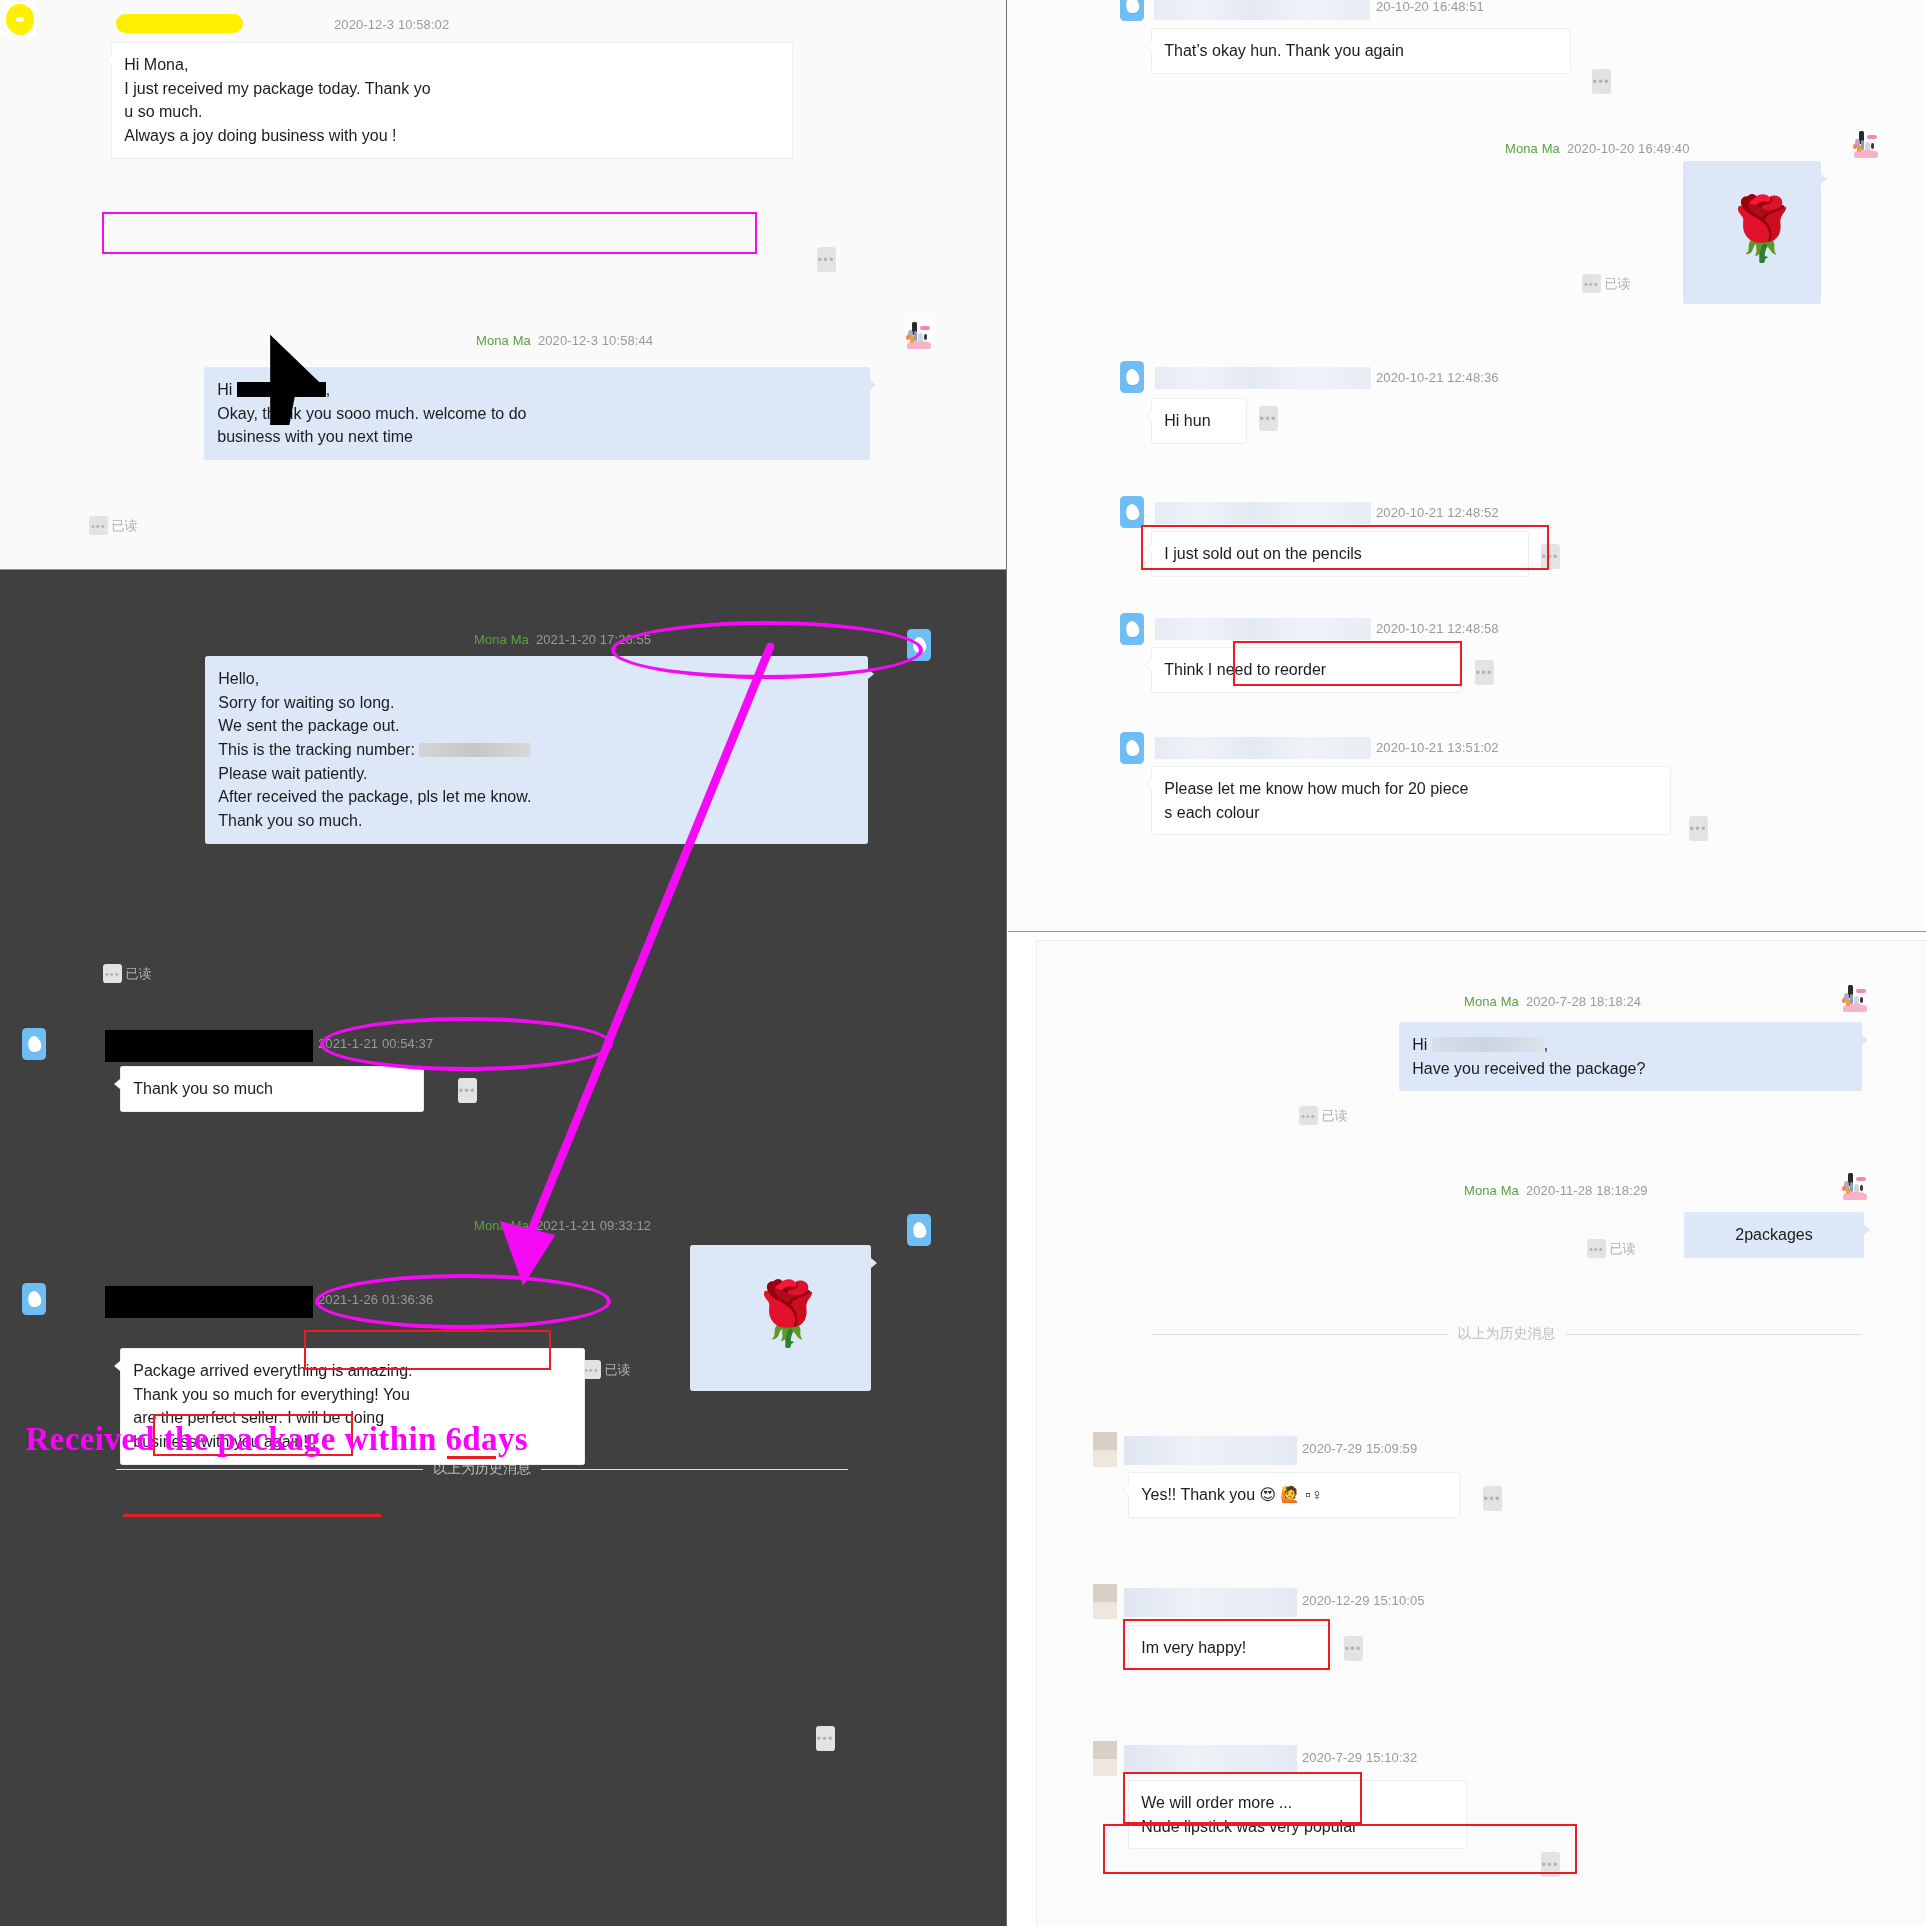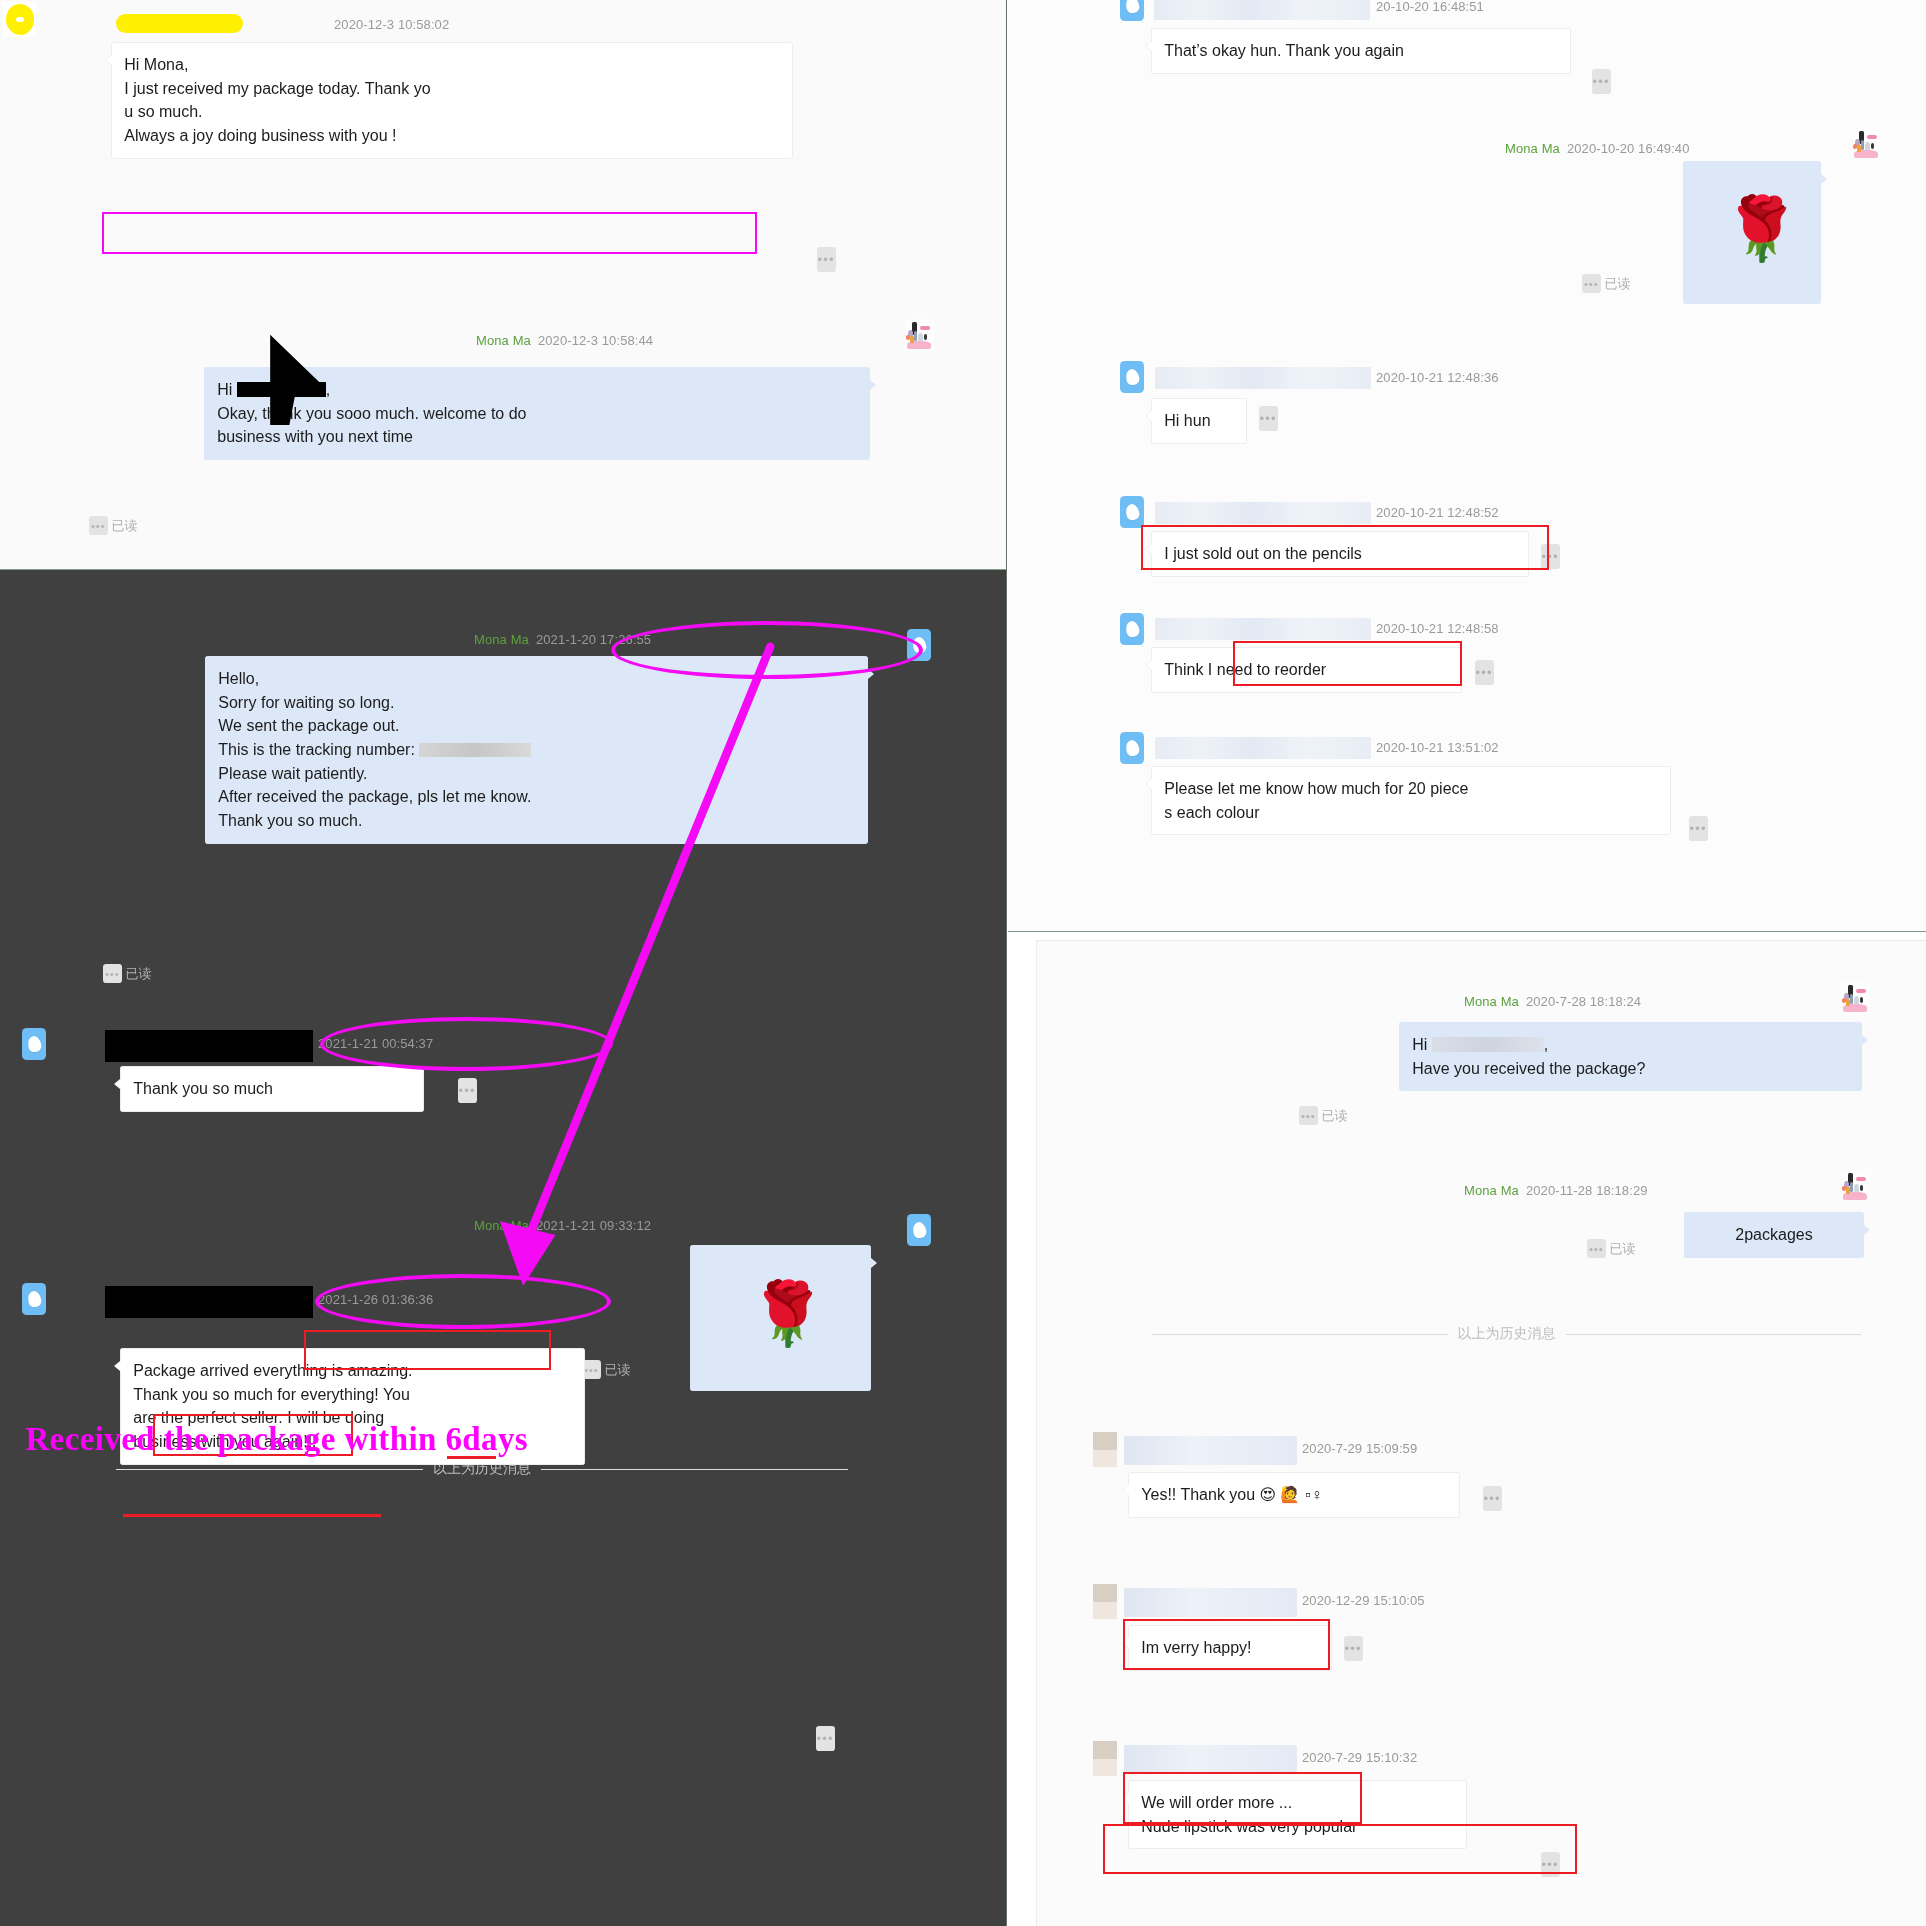--- a/index.html
+++ b/index.html
@@ -462,21 +462,21 @@
       <span>•••</span>
     </div>
 
   <div class="avatar-tan" style="left:57px; top:644px;">
       <div class="lo"></div>
     </div>
   <div class="redact-blur-sm" style="left:88px; top:648px; width:173px; height:28.5px;"></div>
   <div class="meta" style="left:266px; top:653px;">
     <span class="time">2020-12-29 15:10:05</span>
   </div>
-  <div class="bubble in" style="left:92px; top:685px; width:204px;">Im verry happy!</div>
+  <div class="bubble in" style="left:92px; top:685px; width:204px;">Im very happy!</div>
   <div class="more" style="left:308px; top:696px;">
       <span>•••</span>
     </div>
   <div class="anno box-red" style="left:87px; top:679px; width:207px; height:51px;"></div>
 
   <div class="avatar-tan" style="left:57px; top:801px;">
       <div class="lo"></div>
     </div>
   <div class="redact-blur-sm" style="left:88px; top:805px; width:173px; height:28.5px;"></div>
   <div class="meta" style="left:266px; top:810px;">

